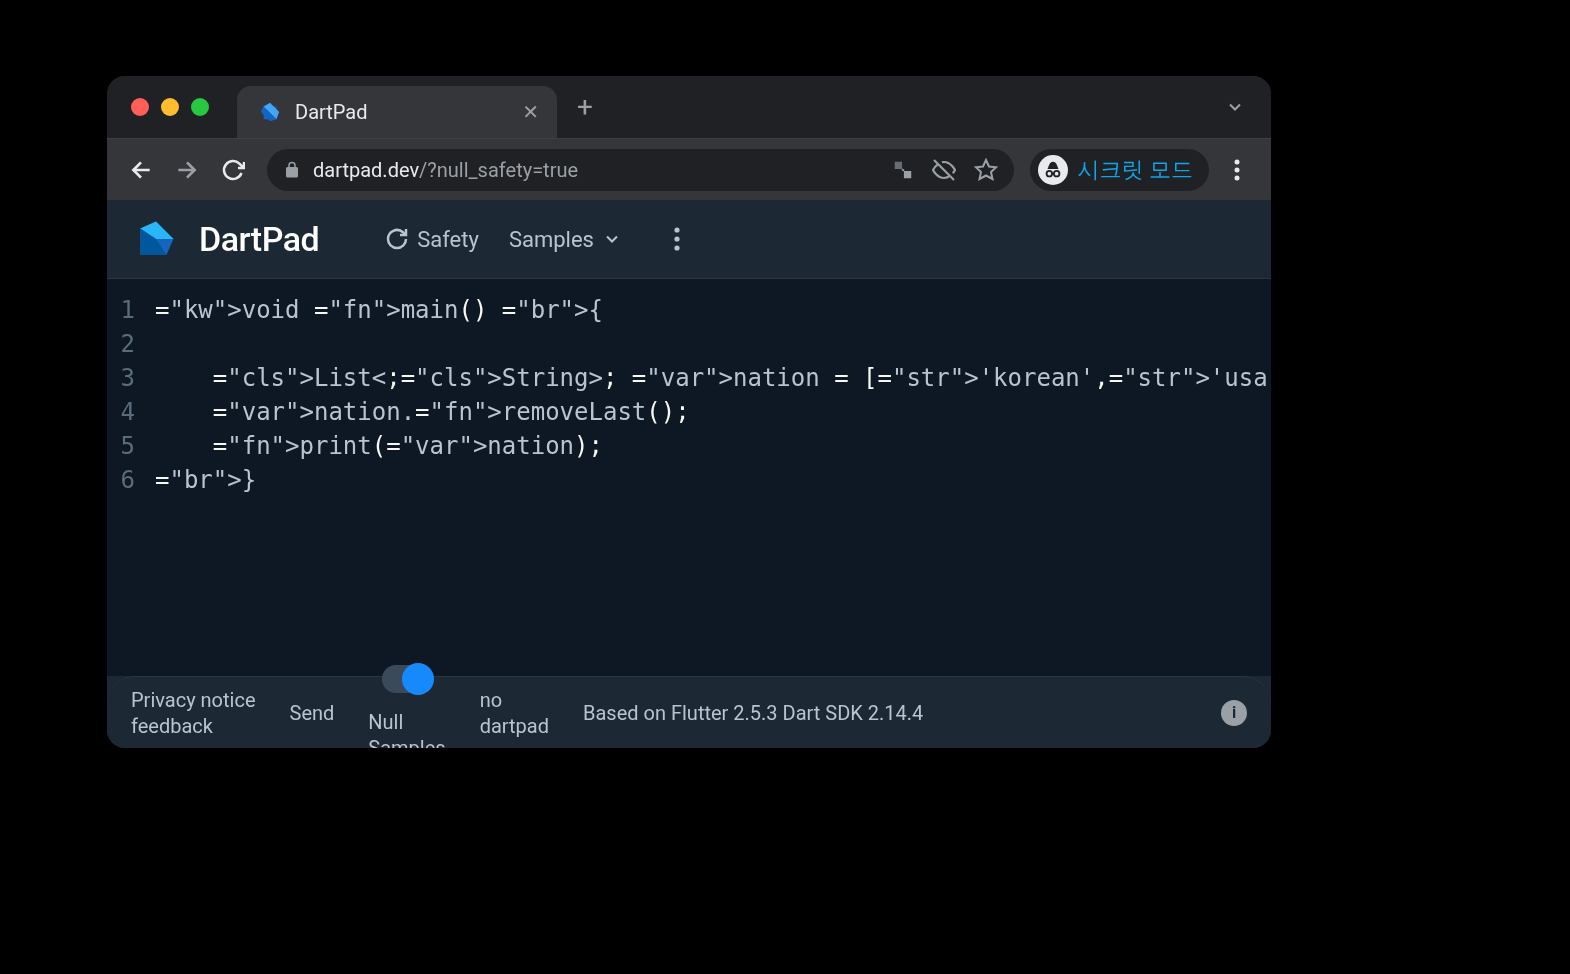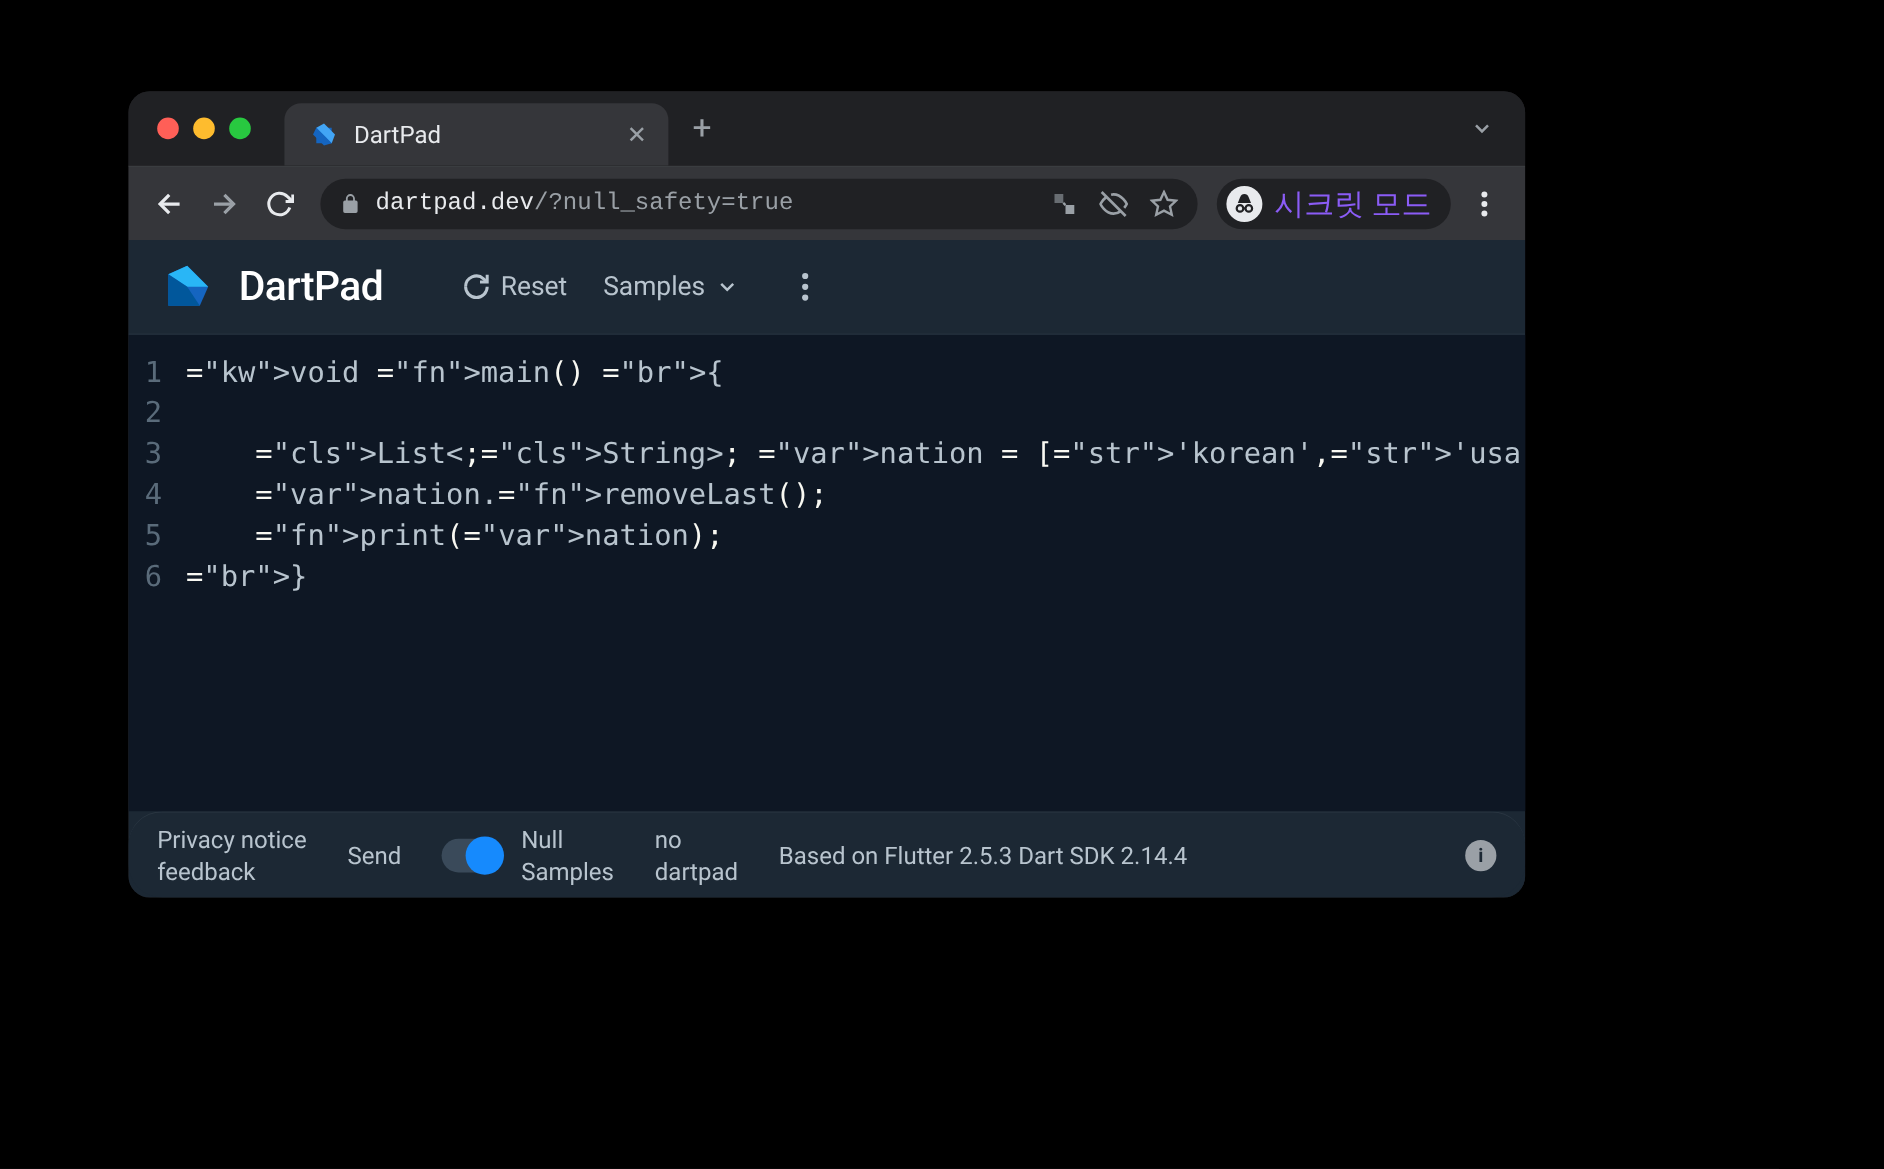--- a/index.html
+++ b/index.html
@@ -73,34 +73,34 @@
     height: 42px;
     background: #202124;
     border-radius: 21px;
     display: flex;
     align-items: center;
     padding: 0 16px;
     gap: 12px;
     margin: 0 6px;
   }
   .lock-icon { color:#9aa0a6; }
-  .url { font-size: 20px; color:#9aa0a6; white-space: nowrap; font-family: Liberation Mono, monospace; }
+  .url { font-size: 20px; color:#9aa0a6; white-space: nowrap; }
   .url .host { color:#e8eaed; }
   .omni-actions { margin-left:auto; display:flex; gap:18px; align-items:center; }
   .omni-icon { color:#9aa0a6; cursor:pointer; display:flex; align-items:center; }
   .incognito-pill {
     display: flex; align-items: center; gap: 10px;
     background: #202124; border-radius: 21px; height: 42px;
     padding: 0 16px 0 8px; cursor: pointer;
   }
   .incog-badge {
     width: 30px; height: 30px; border-radius: 50%; background: #e8eaed;
     display:flex; align-items:center; justify-content:center; color:#202124;
   }
-  .incog-label { font-size: 25px; color:#8b5cf6; }
+  .incog-label { font-size: 22px; color:#0ea5e9; }
   .kebab { width:36px; display:flex; justify-content:center; cursor:pointer; color:#e8eaed; }
   
   
   .app {
     flex: 1;
     display: flex;
     flex-direction: column;
     background: #1c2834;
   }
   .app-toolbar {
@@ -157,21 +157,21 @@
     display: flex;
     align-items: center;
     padding: 0 24px;
     gap: 34px;
     font-size: 20px;
     color: #b8c4ce;
     border-top: 1px solid #2a3642;
     border-radius: 28px;
   }
   .footer-item { cursor:pointer; line-height:1.3; }
-  .nullsafety { display:flex; align-items:center; gap:16px; }
+  .nullsafety { display:flex; align-items:center; gap:16px;flex-direction:column; }
   .toggle {
     width: 50px; height: 28px; background:#3a4a5a; border-radius:14px; position:relative; cursor:pointer;
   }
   .toggle .knob {
     position:absolute; right:-2px; top:-2px; width:32px; height:32px; border-radius:50%; background:#168afd;
   }
   .footer .sdk { flex:1; }
   .info-icon {
     width:26px; height:26px; border-radius:50%; background:#9aa0a6; color:#1c2834;
     display:flex; align-items:center; justify-content:center; font-size:16px; font-weight:700; cursor:pointer;
@@ -289,21 +289,21 @@
       <span class="app-title">DartPad</span>
       <div style="width:18px"></div>
       <div class="tool-btn">
         <span class="tool-icon">
           <svg width="24" height="24" viewBox="0 0 24 24" fill="none" stroke="currentColor" stroke-width="2.5">
               <path d="M21 2v6h-6"></path>
               <path d="M3 12a9 9 0 0 1 15-6.7L21 8"></path>
               <path d="M3 12a9 9 0 0 0 18 0"></path>
             </svg>
         </span>
-        <span>Reset</span>
+        <span>Safety</span>
       </div>
       <div class="tool-btn">
         <span>Samples</span>
         <span>
           <svg width="20" height="20" viewBox="0 0 24 24" fill="none" stroke="currentColor" stroke-width="2.5">
               <polyline points="6 9 12 15 18 9"></polyline>
             </svg>
         </span>
       </div>
       <div class="app-kebab">

